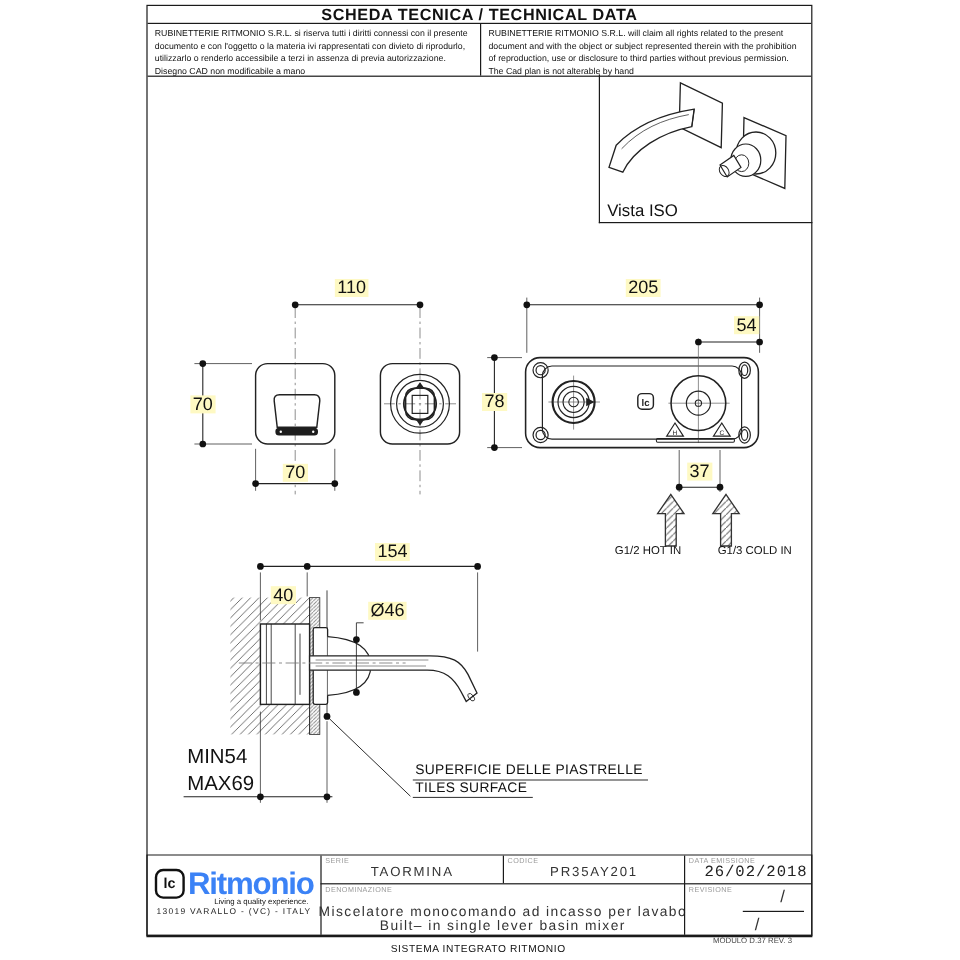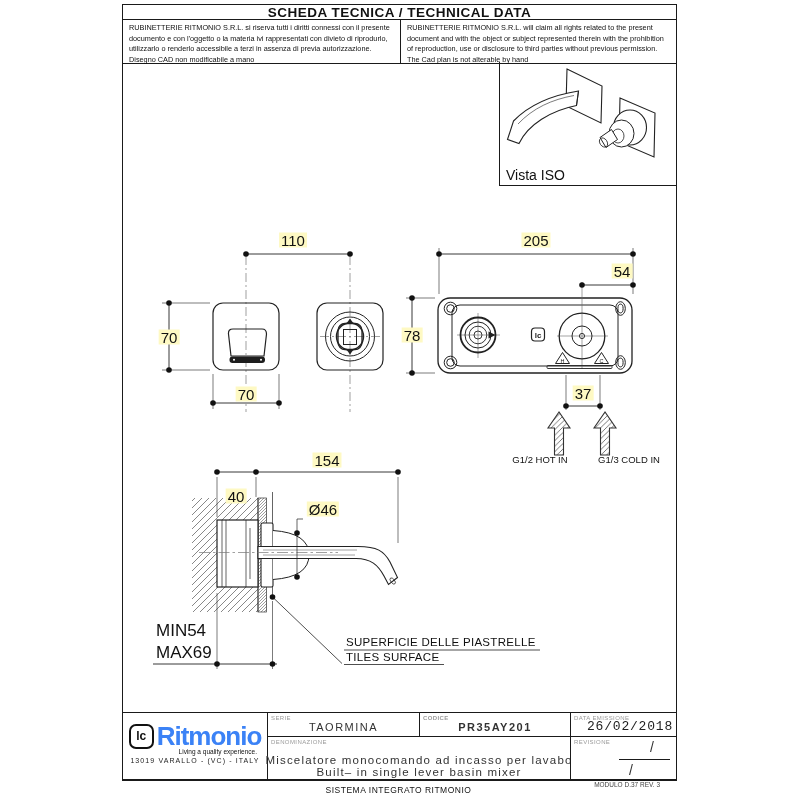--- a/index.html
+++ b/index.html
@@ -28,21 +28,21 @@
   .logo-cell{left:0;top:0;width:144px;height:66px;display:flex;flex-direction:column;align-items:center;padding-top:10px;}
   .logo-row{display:flex;align-items:center;}
   .logo-mark{width:21px;height:21px;border:2.6px solid #111;border-radius:7px;display:flex;align-items:center;
              justify-content:center;font-size:12px;font-weight:bold;margin-right:3px;}
   .logo-word{font-size:26px;font-weight:bold;letter-spacing:-1px;color:#3b82f6;line-height:1;}
   .logo-tagline{width:100%;text-align:right;padding-right:10px;box-sizing:border-box;font-size:6.5px;margin-top:-1px;}
   .logo-address{font-size:7px;letter-spacing:1.1px;margin-top:2px;color:#222;}
   .serie-cell{left:144px;top:0;width:152px;height:23px;border-left:1.2px solid #1a1a1a;
               display:flex;align-items:flex-end;justify-content:center;padding-bottom:3px;}
   .codice-cell{left:296px;top:0;width:151px;height:23px;border-left:1.2px solid #1a1a1a;
-               display:flex;align-items:flex-end;justify-content:center;padding-bottom:3px;font-weight:bold;}
+               display:flex;align-items:flex-end;justify-content:center;padding-bottom:3px;}
   .data-cell{left:447px;top:0;width:106px;height:23px;border-left:1.2px solid #1a1a1a;}
   .data-value{position:absolute;right:3px;bottom:2px;font-size:13px;letter-spacing:.8px;color:#222;font-family:Liberation Mono, monospace;}
   .denom-cell{left:144px;top:23px;width:303px;height:43px;border-left:1.2px solid #1a1a1a;border-top:1.2px solid #1a1a1a;
               display:flex;flex-direction:column;align-items:center;justify-content:space-evenly;padding-top:16px;box-sizing:border-box;}
   .denom-line{font-size:11.5px;color:#333;letter-spacing:1.2px;white-space:nowrap;}
   .rev-cell{left:447px;top:23px;width:106px;height:43px;border-left:1.2px solid #1a1a1a;border-top:1.2px solid #1a1a1a;}
   .rev-slash1{position:absolute;right:22px;top:2px;font-size:14px;color:#333;}
   .rev-line{position:absolute;left:48px;right:6px;top:22px;border-bottom:1px solid #1a1a1a;}
   .rev-slash2{position:absolute;left:58px;top:25px;font-size:14px;color:#333;}
   .footer-system{position:absolute;left:122px;top:785px;width:553px;text-align:center;font-size:8.5px;letter-spacing:.5px;}

